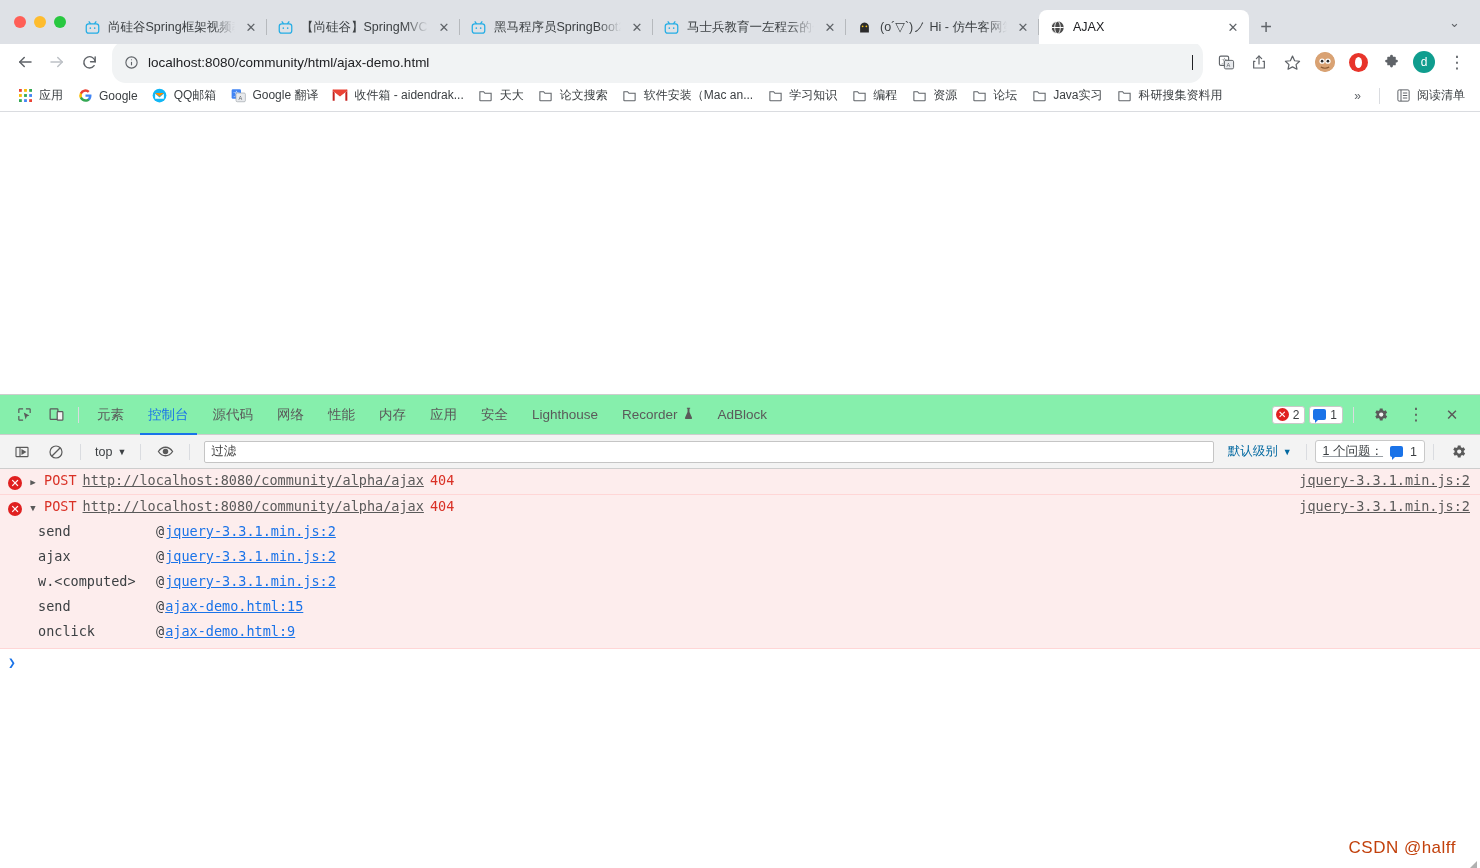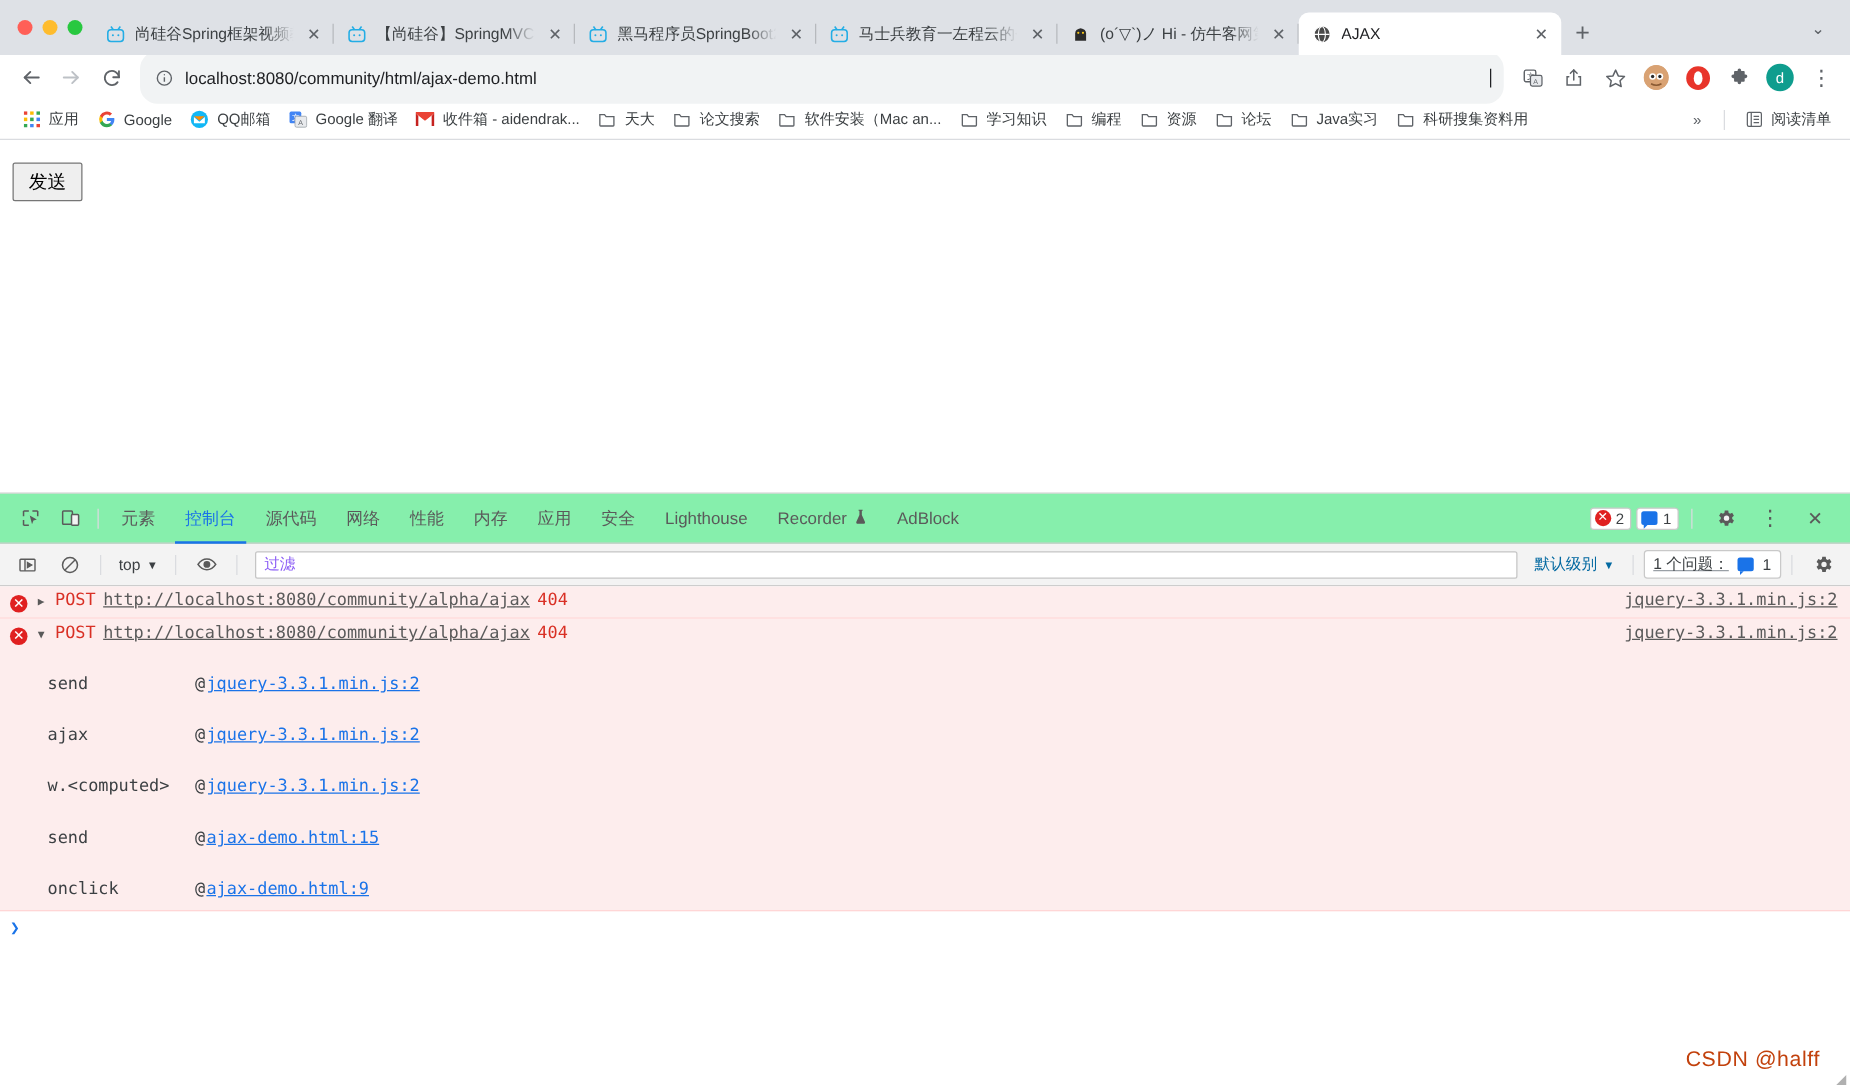--- a/index.html
+++ b/index.html
@@ -256,21 +256,21 @@
   }
   .filter-input {
     flex: 1;
     height: 22px;
     background: #fff;
     border: 1px solid #c5c5c5;
     border-radius: 2px;
     margin: 0 6px;
     padding: 0 6px;
     font-size: 12.5px;
-    color: #8b5cf6;
+    color: #404040;
     display: flex; align-items: center;
   }
   .ctx-select {
     display: flex; align-items: center; gap: 5px;
     font-size: 12.5px; color: #3c4043;
     padding: 0 6px;
   }
   .level-select {
     display: flex; align-items: center; gap: 5px;
     font-size: 12.5px; color: #0369a1;
@@ -318,21 +318,20 @@
   .c-status { color: #d93025; }
   .c-src {
     position: absolute; right: 10px; top: 3px;
     color: #5a5a5a; text-decoration: underline;
   }
   .c-stack-row {
     background: #fdeded;
     padding: 2px 4px 2px 38px;
     display: flex; align-items: baseline;
     min-height: 25px;
-    margin-top: 16px;
   }
   .c-fn { color: #3c4043; width: 118px; flex: 0 0 118px; }
   .c-at { color: #3c4043; margin-right: 1px; }
   .c-link { color: #1a73e8; text-decoration: underline; }
   .c-stack-wrap { background: #fdeded; border-bottom: 1px solid #ffd6d6; padding-bottom: 2px; }
   .c-prompt {
     display: flex; align-items: center;
     padding: 6px 8px;
     color: #1a73e8;
   }
@@ -693,23 +692,20 @@
               <line x1="11" y1="8" x2="18" y2="8"></line>
               <line x1="11" y1="12" x2="18" y2="12"></line>
               <line x1="11" y1="16" x2="18" y2="16"></line>
             </svg>
         </span>
         <span>阅读清单</span>
       </div>
     </div>
   </div>
 
-  <div class="page">
-    <button class="send-btn">发送</button>
-  </div>
 
   <div class="devtools">
 
     <div class="dt-tabbar">
       <div class="dt-icon-btn">
         <svg width="17" height="17" viewBox="0 0 24 24" fill="none" stroke="#5a5a5a" stroke-width="1.7">
             <path d="M4 4 h6 M4 4 v6 M20 4 h-6 M20 4 v6 M4 20 h6 M4 20 v-6"></path>
             <path d="M11 9 L19 13.5 L15.2 14.8 L13.6 19 Z" fill="#5a5a5a" stroke="none"></path>
           </svg>
       </div>

